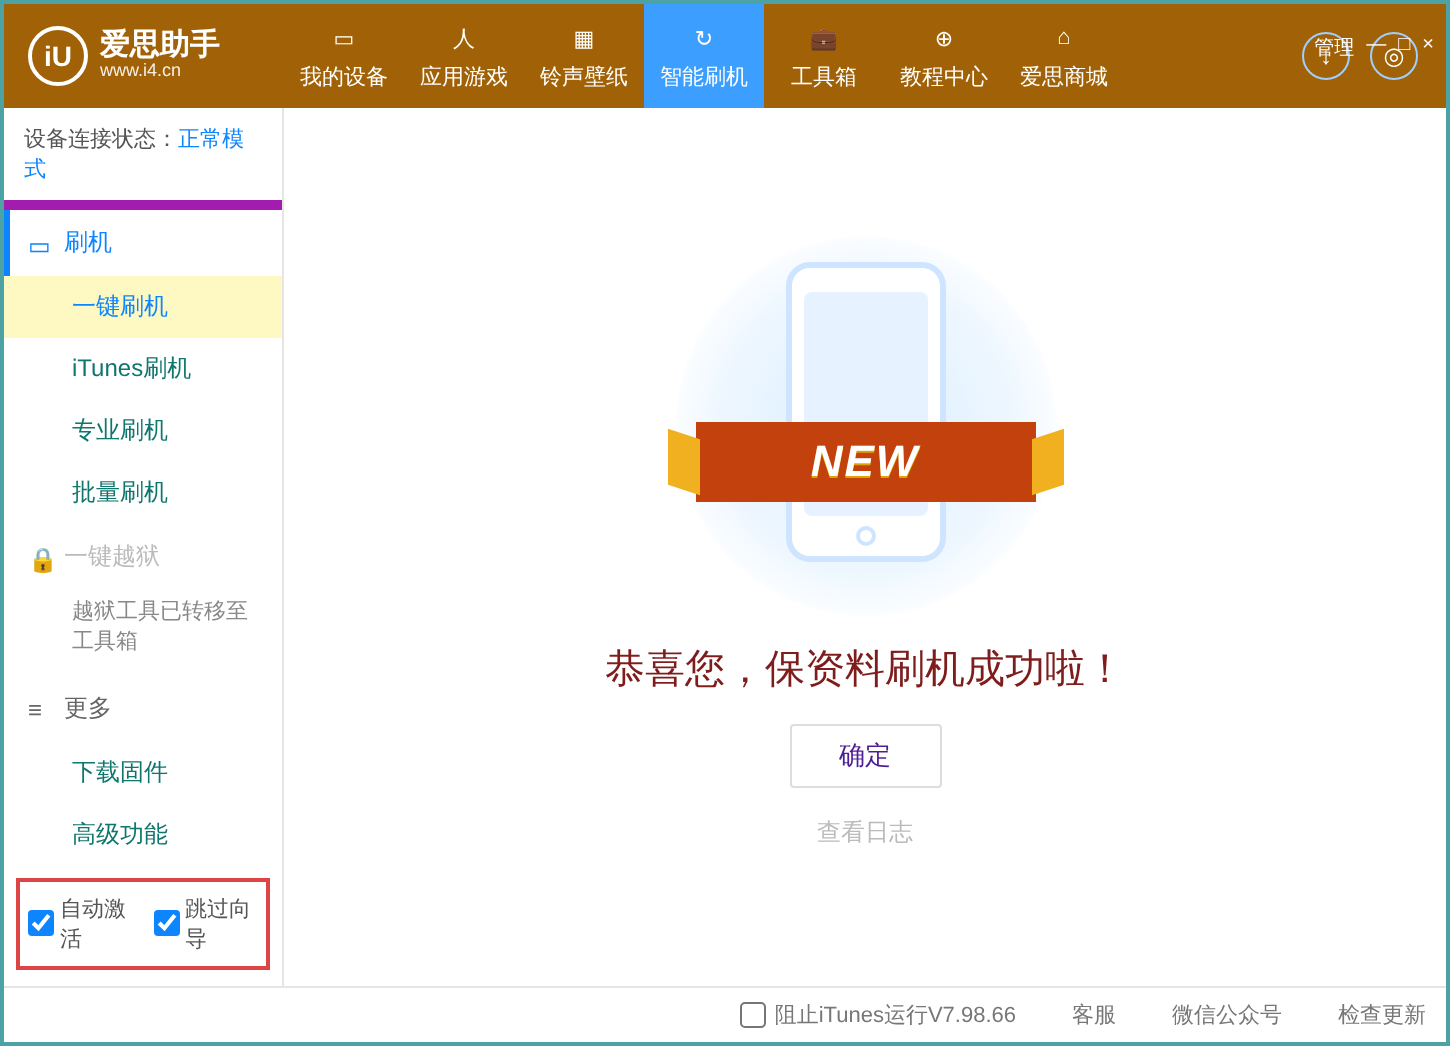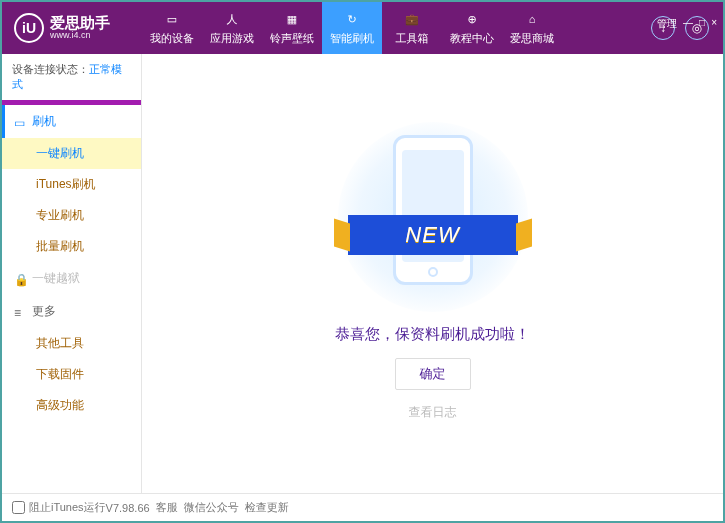--- a/index.html
+++ b/index.html
@@ -1,60 +1,60 @@
 <!DOCTYPE html>
 <html><head>
 <meta charset="utf-8">
 <style>
 * { margin: 0; padding: 0; box-sizing: border-box; font-family: "Microsoft YaHei", Arial, sans-serif; }
 body { background: #fff; }
 .app { width: 725px; height: 523px; border: 2px solid #4da3a3; position: relative; display: flex; flex-direction: column; }
-.titlebar { height: 52px; background: #701a75; display: flex; align-items: center; color: #fff; }
+.titlebar { height: 52px; background: #a16207; display: flex; align-items: center; color: #fff; }
 .logo-wrap { display: flex; align-items: center; padding-left: 12px; width: 140px; }
 .logo-icon { width: 30px; height: 30px; border: 2px solid #fff; border-radius: 50%; display: flex; align-items: center; justify-content: center; font-weight: bold; font-size: 14px; }
 .logo-txt { margin-left: 6px; line-height: 1.1; }
 .logo-txt .t1 { font-size: 15px; font-weight: bold; }
 .logo-txt .t2 { font-size: 9px; opacity: .9; }
 .nav { display: flex; height: 100%; flex: 1; }
 .nav-item { width: 60px; display: flex; flex-direction: column; align-items: center; justify-content: center; font-size: 11px; cursor: pointer; }
 .nav-item.active { background: #3c9fff; }
 .nav-ico { width: 18px; height: 18px; margin-bottom: 3px; display: flex; align-items: center; justify-content: center; }
 .win-ctrl { position: absolute; top: 12px; right: 0; display: flex; gap: 6px; padding: 3px 6px; font-size: 10px; color: #fff; }
 .win-ctrl span { cursor: pointer; }
 .right-btns { display: flex; gap: 10px; padding-right: 14px; }
 .circle-btn { width: 24px; height: 24px; border: 1.5px solid #9ecfff; border-radius: 50%; display: flex; align-items: center; justify-content: center; cursor: pointer; font-size: 12px; }
 .body { flex: 1; display: flex; min-height: 0; }
 .sidebar { width: 140px; border-right: 1px solid #e5e5e5; display: flex; flex-direction: column; font-size: 12px; color: #555; }
 .conn { padding: 8px 10px; font-size: 11px; border-bottom: 5px solid #a21caf; }
 .conn .st { color: #0d85ff; }
 .side-hdr { display: flex; align-items: center; padding: 8px 12px; gap: 6px; color: #666; cursor: pointer; }
 .side-hdr.active { color: #0d85ff; border-left: 3px solid #0d85ff; padding-left: 9px; }
-.side-sub { padding: 7px 12px 7px 34px; cursor: pointer; color: #a16207; }
+.side-sub { padding: 7px 12px 7px 34px; cursor: pointer; color: #0f766e; }
 .side-sub.active { background: #fef9c3; color: #0d85ff; }
 .side-note { font-size: 11px; color: #888; padding: 4px 12px 8px 34px; line-height: 1.4; }
 .chk-row { border: 2px solid #d44; margin: 6px; padding: 6px 4px; display: flex; gap: 10px; font-size: 11px; }
 .chk-row label { display: flex; align-items: center; gap: 3px; color: #555; cursor: pointer; }
 .chk-row input { accent-color: #0d85ff; }
 .device { padding: 6px 10px; font-size: 11px; }
 .main { flex: 1; display: flex; flex-direction: column; align-items: center; justify-content: center; position: relative; }
 .phone-ill { width: 150px; height: 180px; position: relative; margin-bottom: 18px; }
 .halo { position: absolute; width: 190px; height: 190px; border-radius: 50%; background: radial-gradient(circle,#d9eeff 0%,#eef7ff 55%,#fff 75%); left: -20px; top: -5px; }
 .phone { position: absolute; left: 35px; top: 8px; width: 80px; height: 150px; background: #fff; border: 3px solid #cfe5ff; border-radius: 12px; }
 .phone .scr { position: absolute; inset: 12px 6px 20px 6px; background: #e6f2ff; border-radius: 4px; }
 .phone .homebtn { position: absolute; bottom: 5px; left: 50%; transform: translateX(-50%); width: 10px; height: 10px; border: 2px solid #cfe5ff; border-radius: 50%; }
-.ribbon { position: absolute; left: -10px; right: -10px; top: 88px; height: 40px; background: #1d4ed8; display: flex; align-items: center; justify-content: center; color: #fff; font-weight: 400; font-size: 22px; font-style: italic; letter-spacing: 1px; text-shadow: 0 1px 0 #e0a400; }
+.ribbon { position: absolute; left: -10px; right: -10px; top: 88px; height: 40px; background: #c2410c; display: flex; align-items: center; justify-content: center; color: #fff; font-weight: 700; font-size: 22px; font-style: italic; letter-spacing: 1px; text-shadow: 0 1px 0 #e0a400; }
 .ribbon::before,.ribbon::after { content: ""; position: absolute; top: 6px; width: 16px; height: 28px; background: #f0b020; }
 .ribbon::before { left: -14px; transform: skewY(18deg); }
 .ribbon::after { right: -14px; transform: skewY(-18deg); }
-.msg { color: #4c1d95; font-size: 15px; margin-bottom: 14px; }
+.msg { color: #7f1d1d; font-size: 20px; margin-bottom: 14px; }
 .ok-btn { border: 1px solid #ddd; background: #fff; padding: 6px 24px; font-size: 13px; color: #4c1d95; cursor: pointer; border-radius: 2px; }
 .log-link { margin-top: 14px; font-size: 12px; color: #bbb; cursor: pointer; }
-.footer { height: 28px; border-top: 1px solid #e5e5e5; display: flex; align-items: center; font-size: 11px; color: #777; padding: 0 10px; justify-content: flex-start; }
+.footer { height: 28px; border-top: 1px solid #e5e5e5; display: flex; align-items: center; font-size: 11px; color: #777; padding: 0 10px; justify-content: flex-end; }
 .footer .l { display: flex; align-items: center; gap: 4px; }
-.footer .r { display: flex; align-items: center; gap: 6px; }
+.footer .r { display: flex; align-items: center; gap: 28px; }
 .hico { width: 12px; height: 12px; display: inline-block; }
 </style>
 </head>
 <body>
 
 <div class="app">
 
   <div class="win-ctrl">
     <span>管理</span>
     <span>—</span>
@@ -117,29 +117,40 @@
             <span style="">刷机</span>
           </div>
           <div class="side-sub active">一键刷机</div>
           <div class="side-sub">iTunes刷机</div>
           <div class="side-sub">专业刷机</div>
           <div class="side-sub">批量刷机</div>
           <div class="side-hdr">
             <span class="hico" style="color:#bbb">🔒</span>
             <span style="color:#bbb">一键越狱</span>
           </div>
+          <div class="side-note">越狱工具已转移至
+工具箱</div>
           <div class="side-hdr">
             <span class="hico" style="">≡</span>
             <span style="">更多</span>
           </div>
-          <div class="side-sub">其他工具</div>
           <div class="side-sub">下载固件</div>
           <div class="side-sub">高级功能</div>
         </div>
       <div style="flex:1"></div>
+      <div class="chk-row">
+        <label>
+            <input type="checkbox" checked="" style="">
+            <span>自动激活</span>
+          </label>
+        <label>
+            <input type="checkbox" checked="" style="">
+            <span>跳过向导</span>
+          </label>
+      </div>
       <div class="device">
         
         
         
       </div>
     </div>
 
     <div class="main">
       <div class="phone-ill">
         <div class="halo"></div>

